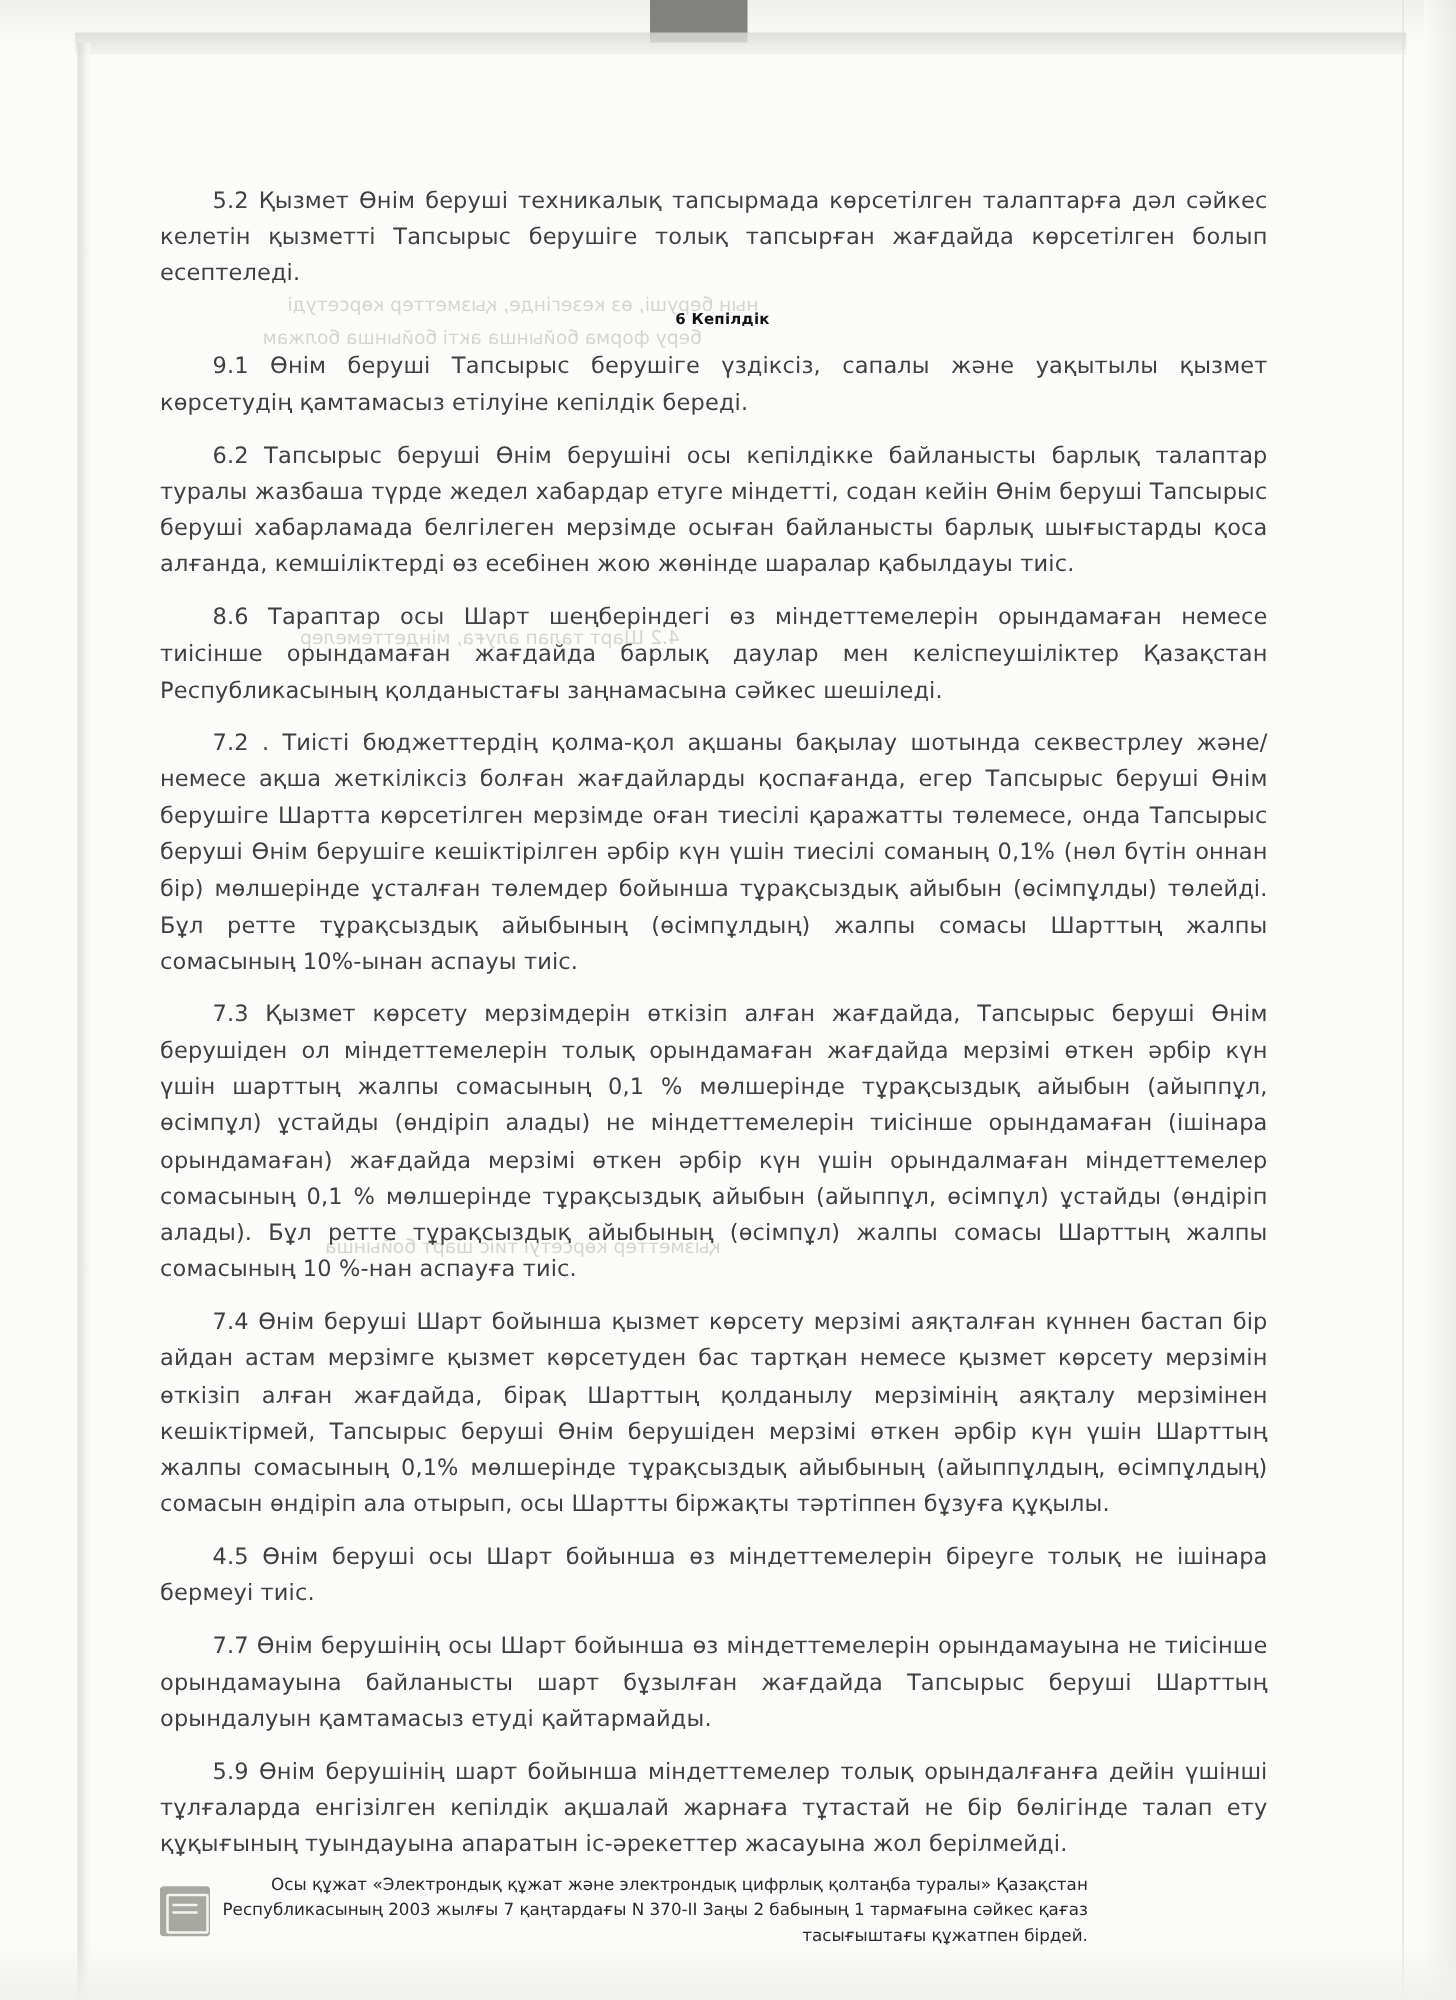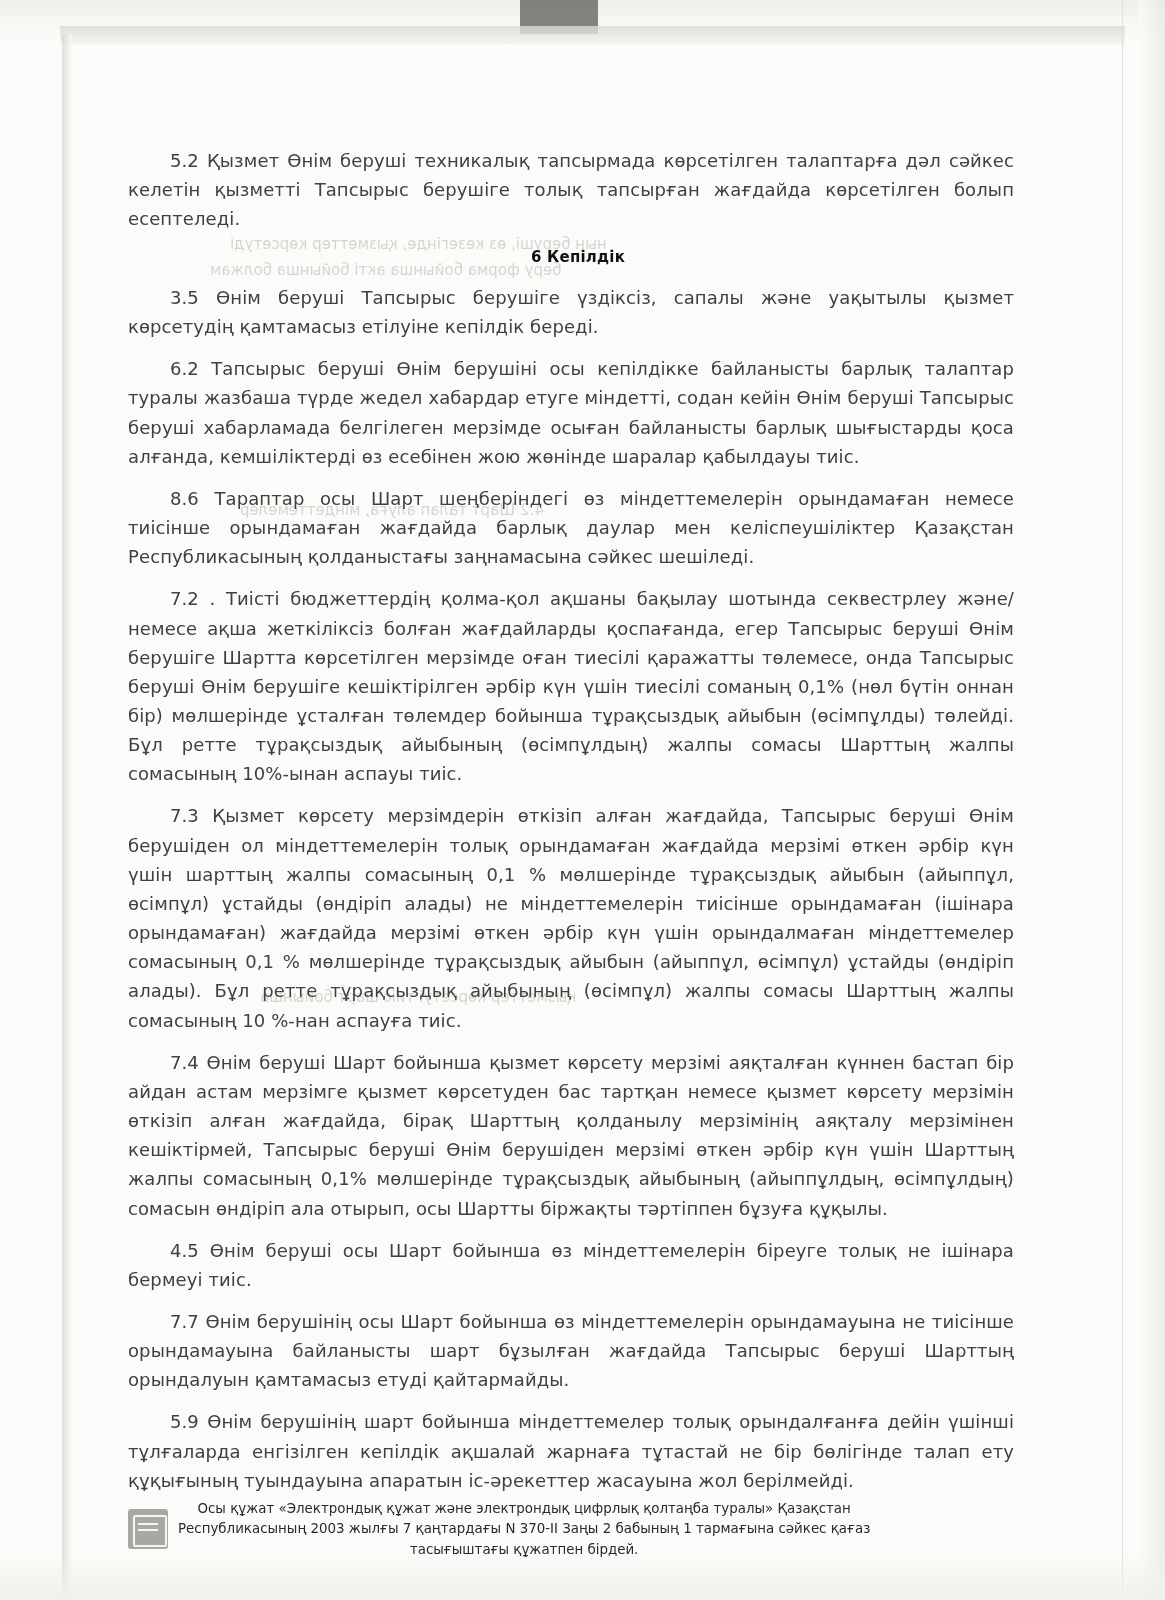--- a/index.html
+++ b/index.html
@@ -85,21 +85,21 @@
     margin: 0 14px 13px 0;
     font-size: 18px;
     line-height: 1.62;
     color: #404040;
     text-align: justify;
     text-indent: 42px;
     letter-spacing: 0.1px;
   }
   h2.heading {
     margin: 6px 0 14px 0;
-    font-size: 15px;
+    font-size: 12px;
     line-height: 1.5;
     color: #111114;
     text-align: center;
     font-weight: bold;
     letter-spacing: 0.2px;
   }
   
   .footer-note {
     position: absolute;
     left: 128px;
@@ -133,21 +133,21 @@
     position: absolute;
     left: 10px; top: 14px;
     width: 20px; height: 2px;
     background: #f3f3ef;
     box-shadow: 0 6px 0 0 #f3f3ef;
   }
   .footer-text {
     font-size: 13.4px;
     line-height: 1.52;
     color: #2a2a2e;
-    text-align: center;
+    text-align: right;
   }
   .footer-text .fline { display: block; }
   
   .ghost {
     position: absolute;
     color: #b9b6ae;
     font-size: 15px;
     line-height: 1.6;
     opacity: 0.55;
     white-space: nowrap;
@@ -169,21 +169,21 @@
   <div class="scan-bottom-shadow"></div>
 
   <div class="ghost" style="top:232px; left:230px;">нын беруші, өз кезегінде, қызметтер көрсетуді</div>
   <div class="ghost" style="top:258px; left:210px;">беру форма бойынша акті бойынша болжам</div>
   <div class="ghost" style="top:498px; left:240px;">4.2 Шарт талап алуға, міндеттемелер</div>
   <div class="ghost" style="top:985px; left:260px;">қызметтер көрсетуі тиіс шарт бойынша</div>
 
   <div class="content">
     <p class="para">5.2 Қызмет Өнім беруші техникалық тапсырмада көрсетілген талаптарға дәл сәйкес келетін қызметті Тапсырыс берушіге толық тапсырған жағдайда көрсетілген болып есептеледі.</p>
     <h2 class="heading">6 Кепілдік</h2>
-    <p class="para">3.5 Өнім беруші Тапсырыс берушіге үздіксіз, сапалы және уақытылы қызмет көрсетудің қамтамасыз етілуіне кепілдік береді.</p>
+    <p class="para">9.1 Өнім беруші Тапсырыс берушіге үздіксіз, сапалы және уақытылы қызмет көрсетудің қамтамасыз етілуіне кепілдік береді.</p>
     <p class="para">6.2 Тапсырыс беруші Өнім берушіні осы кепілдікке байланысты барлық талаптар туралы жазбаша түрде жедел хабардар етуге міндетті, содан кейін Өнім беруші Тапсырыс беруші хабарламада белгілеген мерзімде осыған байланысты барлық шығыстарды қоса алғанда, кемшіліктерді өз есебінен жою жөнінде шаралар қабылдауы тиіс.</p>
     <p class="para">8.6 Тараптар осы Шарт шеңберіндегі өз міндеттемелерін орындамаған немесе тиісінше орындамаған жағдайда барлық даулар мен келіспеушіліктер Қазақстан Республикасының қолданыстағы заңнамасына сәйкес шешіледі.</p>
     <p class="para">7.2 . Тиісті бюджеттердің қолма-қол ақшаны бақылау шотында секвестрлеу және/немесе ақша жеткіліксіз болған жағдайларды қоспағанда, егер Тапсырыс беруші Өнім берушіге Шартта көрсетілген мерзімде оған тиесілі қаражатты төлемесе, онда Тапсырыс беруші Өнім берушіге кешіктірілген әрбір күн үшін тиесілі соманың 0,1% (нөл бүтін оннан бір) мөлшерінде ұсталған төлемдер бойынша тұрақсыздық айыбын (өсімпұлды) төлейді. Бұл ретте тұрақсыздық айыбының (өсімпұлдың) жалпы сомасы Шарттың жалпы сомасының 10%-ынан аспауы тиіс.</p>
     <p class="para">7.3 Қызмет көрсету мерзімдерін өткізіп алған жағдайда, Тапсырыс беруші Өнім берушіден ол міндеттемелерін толық орындамаған жағдайда мерзімі өткен әрбір күн үшін шарттың жалпы сомасының 0,1 % мөлшерінде тұрақсыздық айыбын (айыппұл, өсімпұл) ұстайды (өндіріп алады) не міндеттемелерін тиісінше орындамаған (ішінара орындамаған) жағдайда мерзімі өткен әрбір күн үшін орындалмаған міндеттемелер сомасының 0,1 % мөлшерінде тұрақсыздық айыбын (айыппұл, өсімпұл) ұстайды (өндіріп алады). Бұл ретте тұрақсыздық айыбының (өсімпұл) жалпы сомасы Шарттың жалпы сомасының 10 %-нан аспауға тиіс.</p>
     <p class="para">7.4 Өнім беруші Шарт бойынша қызмет көрсету мерзімі аяқталған күннен бастап бір айдан астам мерзімге қызмет көрсетуден бас тартқан немесе қызмет көрсету мерзімін өткізіп алған жағдайда, бірақ Шарттың қолданылу мерзімінің аяқталу мерзімінен кешіктірмей, Тапсырыс беруші Өнім берушіден мерзімі өткен әрбір күн үшін Шарттың жалпы сомасының 0,1% мөлшерінде тұрақсыздық айыбының (айыппұлдың, өсімпұлдың) сомасын өндіріп ала отырып, осы Шартты біржақты тәртіппен бұзуға құқылы.</p>
     <p class="para">4.5 Өнім беруші осы Шарт бойынша өз міндеттемелерін біреуге толық не ішінара бермеуі тиіс.</p>
     <p class="para">7.7 Өнім берушінің осы Шарт бойынша өз міндеттемелерін орындамауына не тиісінше орындамауына байланысты шарт бұзылған жағдайда Тапсырыс беруші Шарттың орындалуын қамтамасыз етуді қайтармайды.</p>
     <p class="para">5.9 Өнім берушінің шарт бойынша міндеттемелер толық орындалғанға дейін үшінші тұлғаларда енгізілген кепілдік ақшалай жарнаға тұтастай не бір бөлігінде талап ету құқығының туындауына апаратын іс-әрекеттер жасауына жол берілмейді.</p>
   </div>
 

